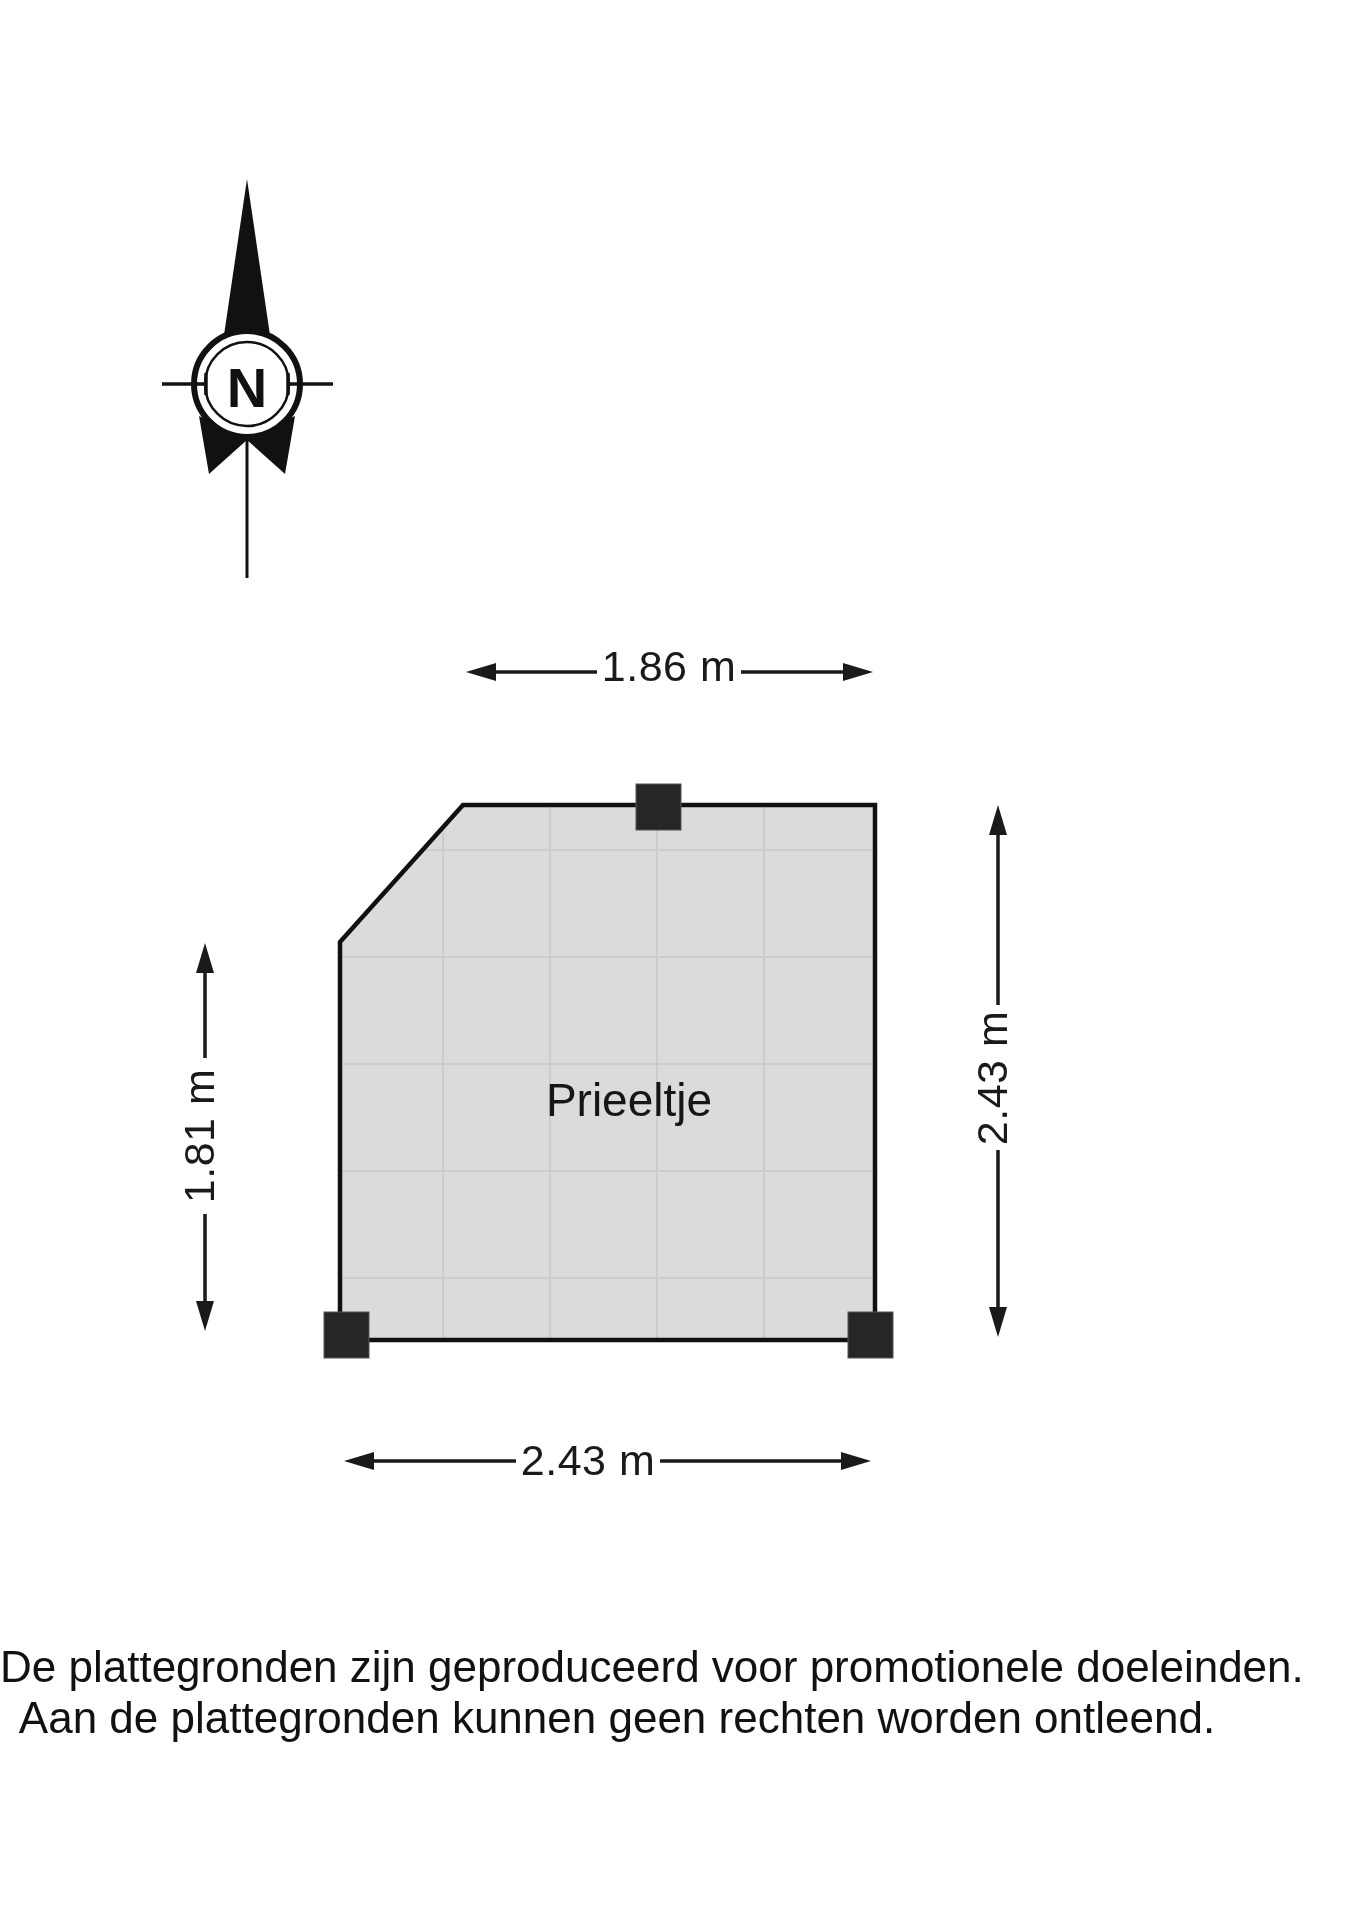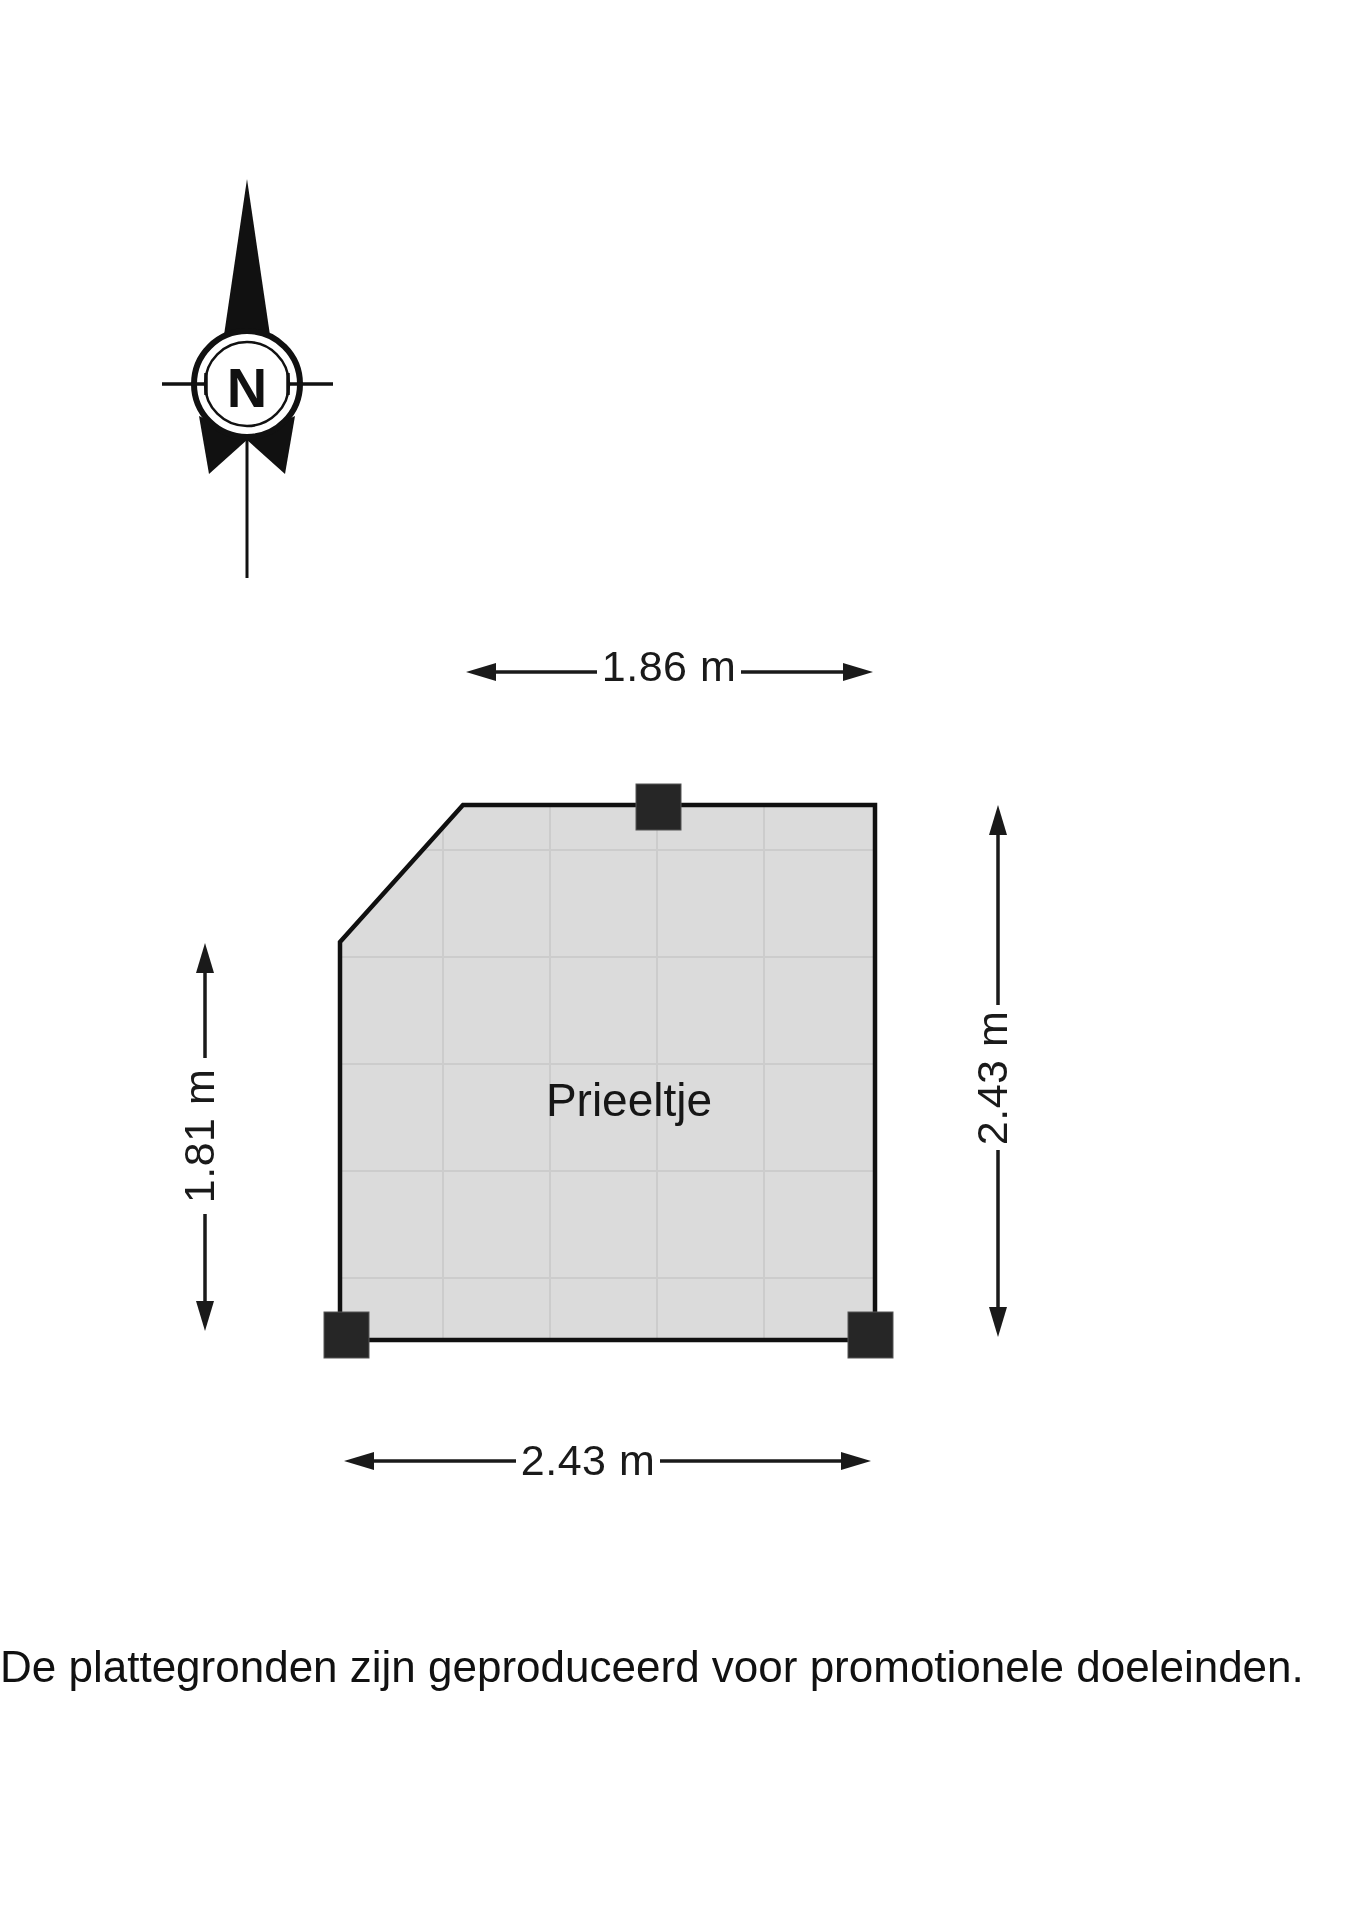--- a/index.html
+++ b/index.html
@@ -147,15 +147,16 @@
   <div class="label dim-label vertical" style="left:199px; top:1136px;">1.81 m</div>
 
   <div class="label dim-label vertical" style="left:992px; top:1078px;">2.43 m</div>
 
   <div class="label dim-label" style="left:588px; top:1460px;">2.43 m</div>
 
   <div class="label room-label" style="left:629px; top:1100px;">Prieeltje</div>
 
   <div class="footer">
     <div>De plattegronden zijn geproduceerd voor promotionele doeleinden.</div>
+    <div>Aan de plattegronden kunnen geen rechten worden ontleend.</div>
   </div>
 
 </div>
 
 </body></html>

